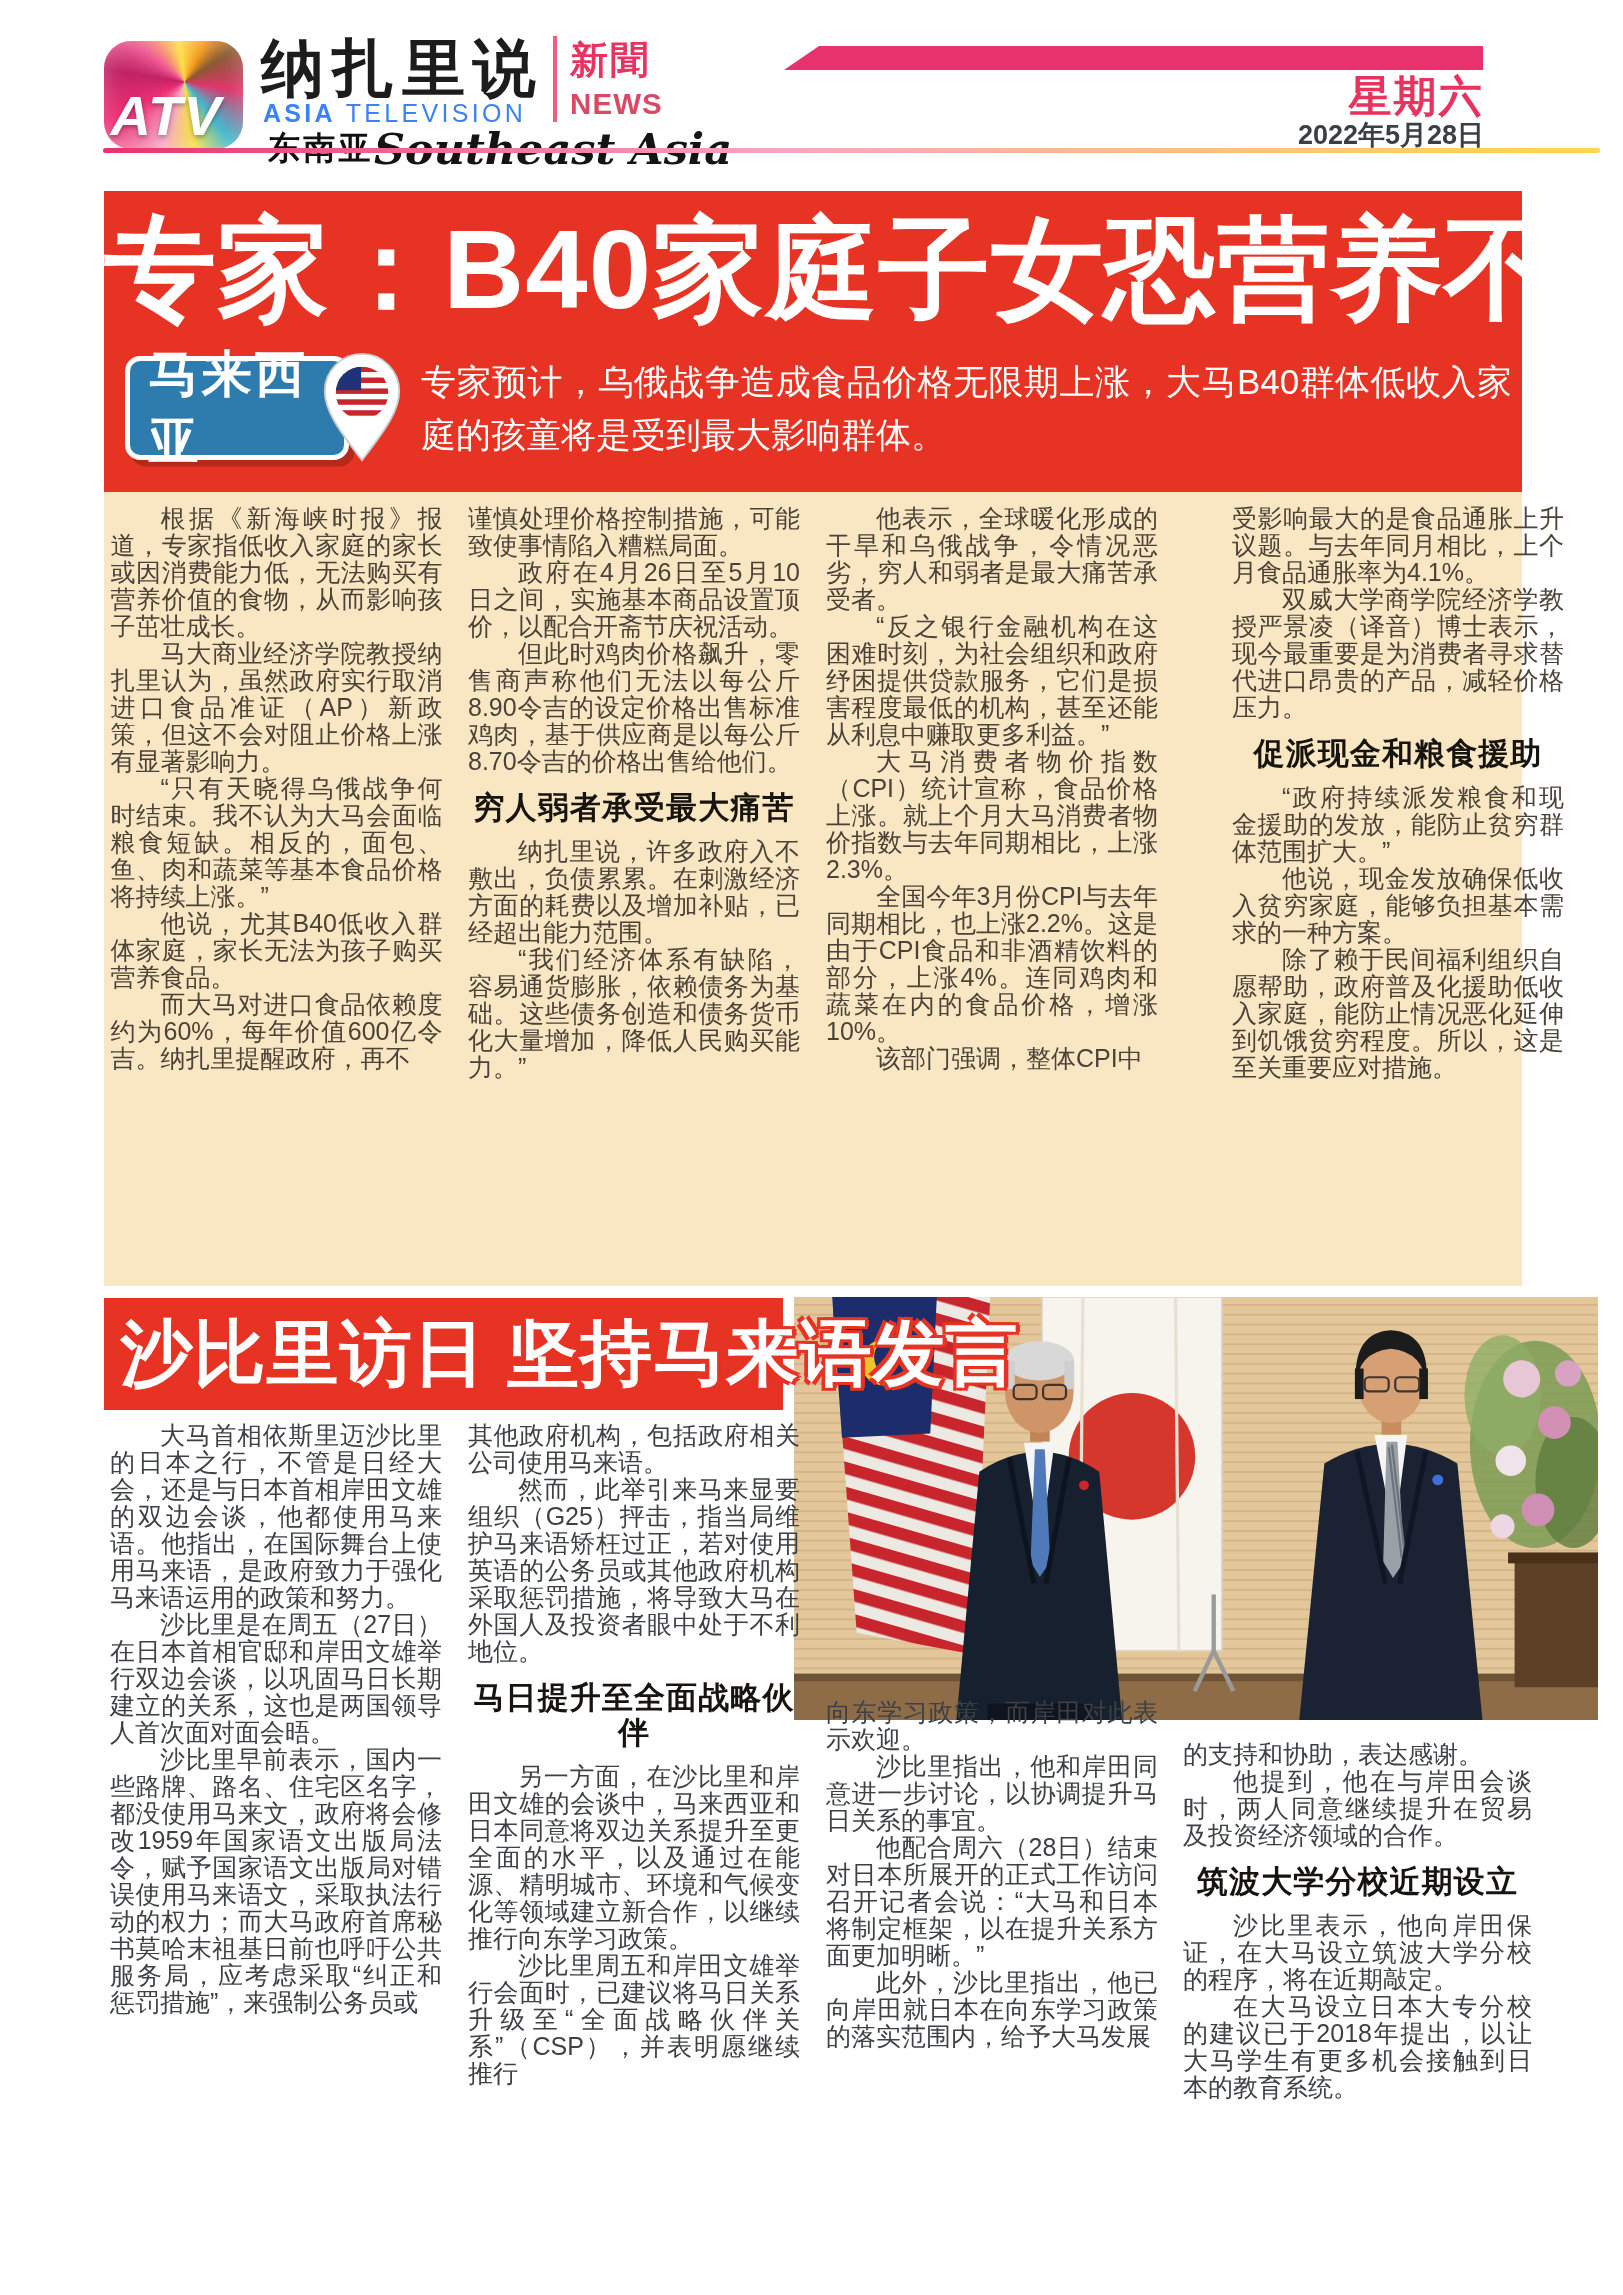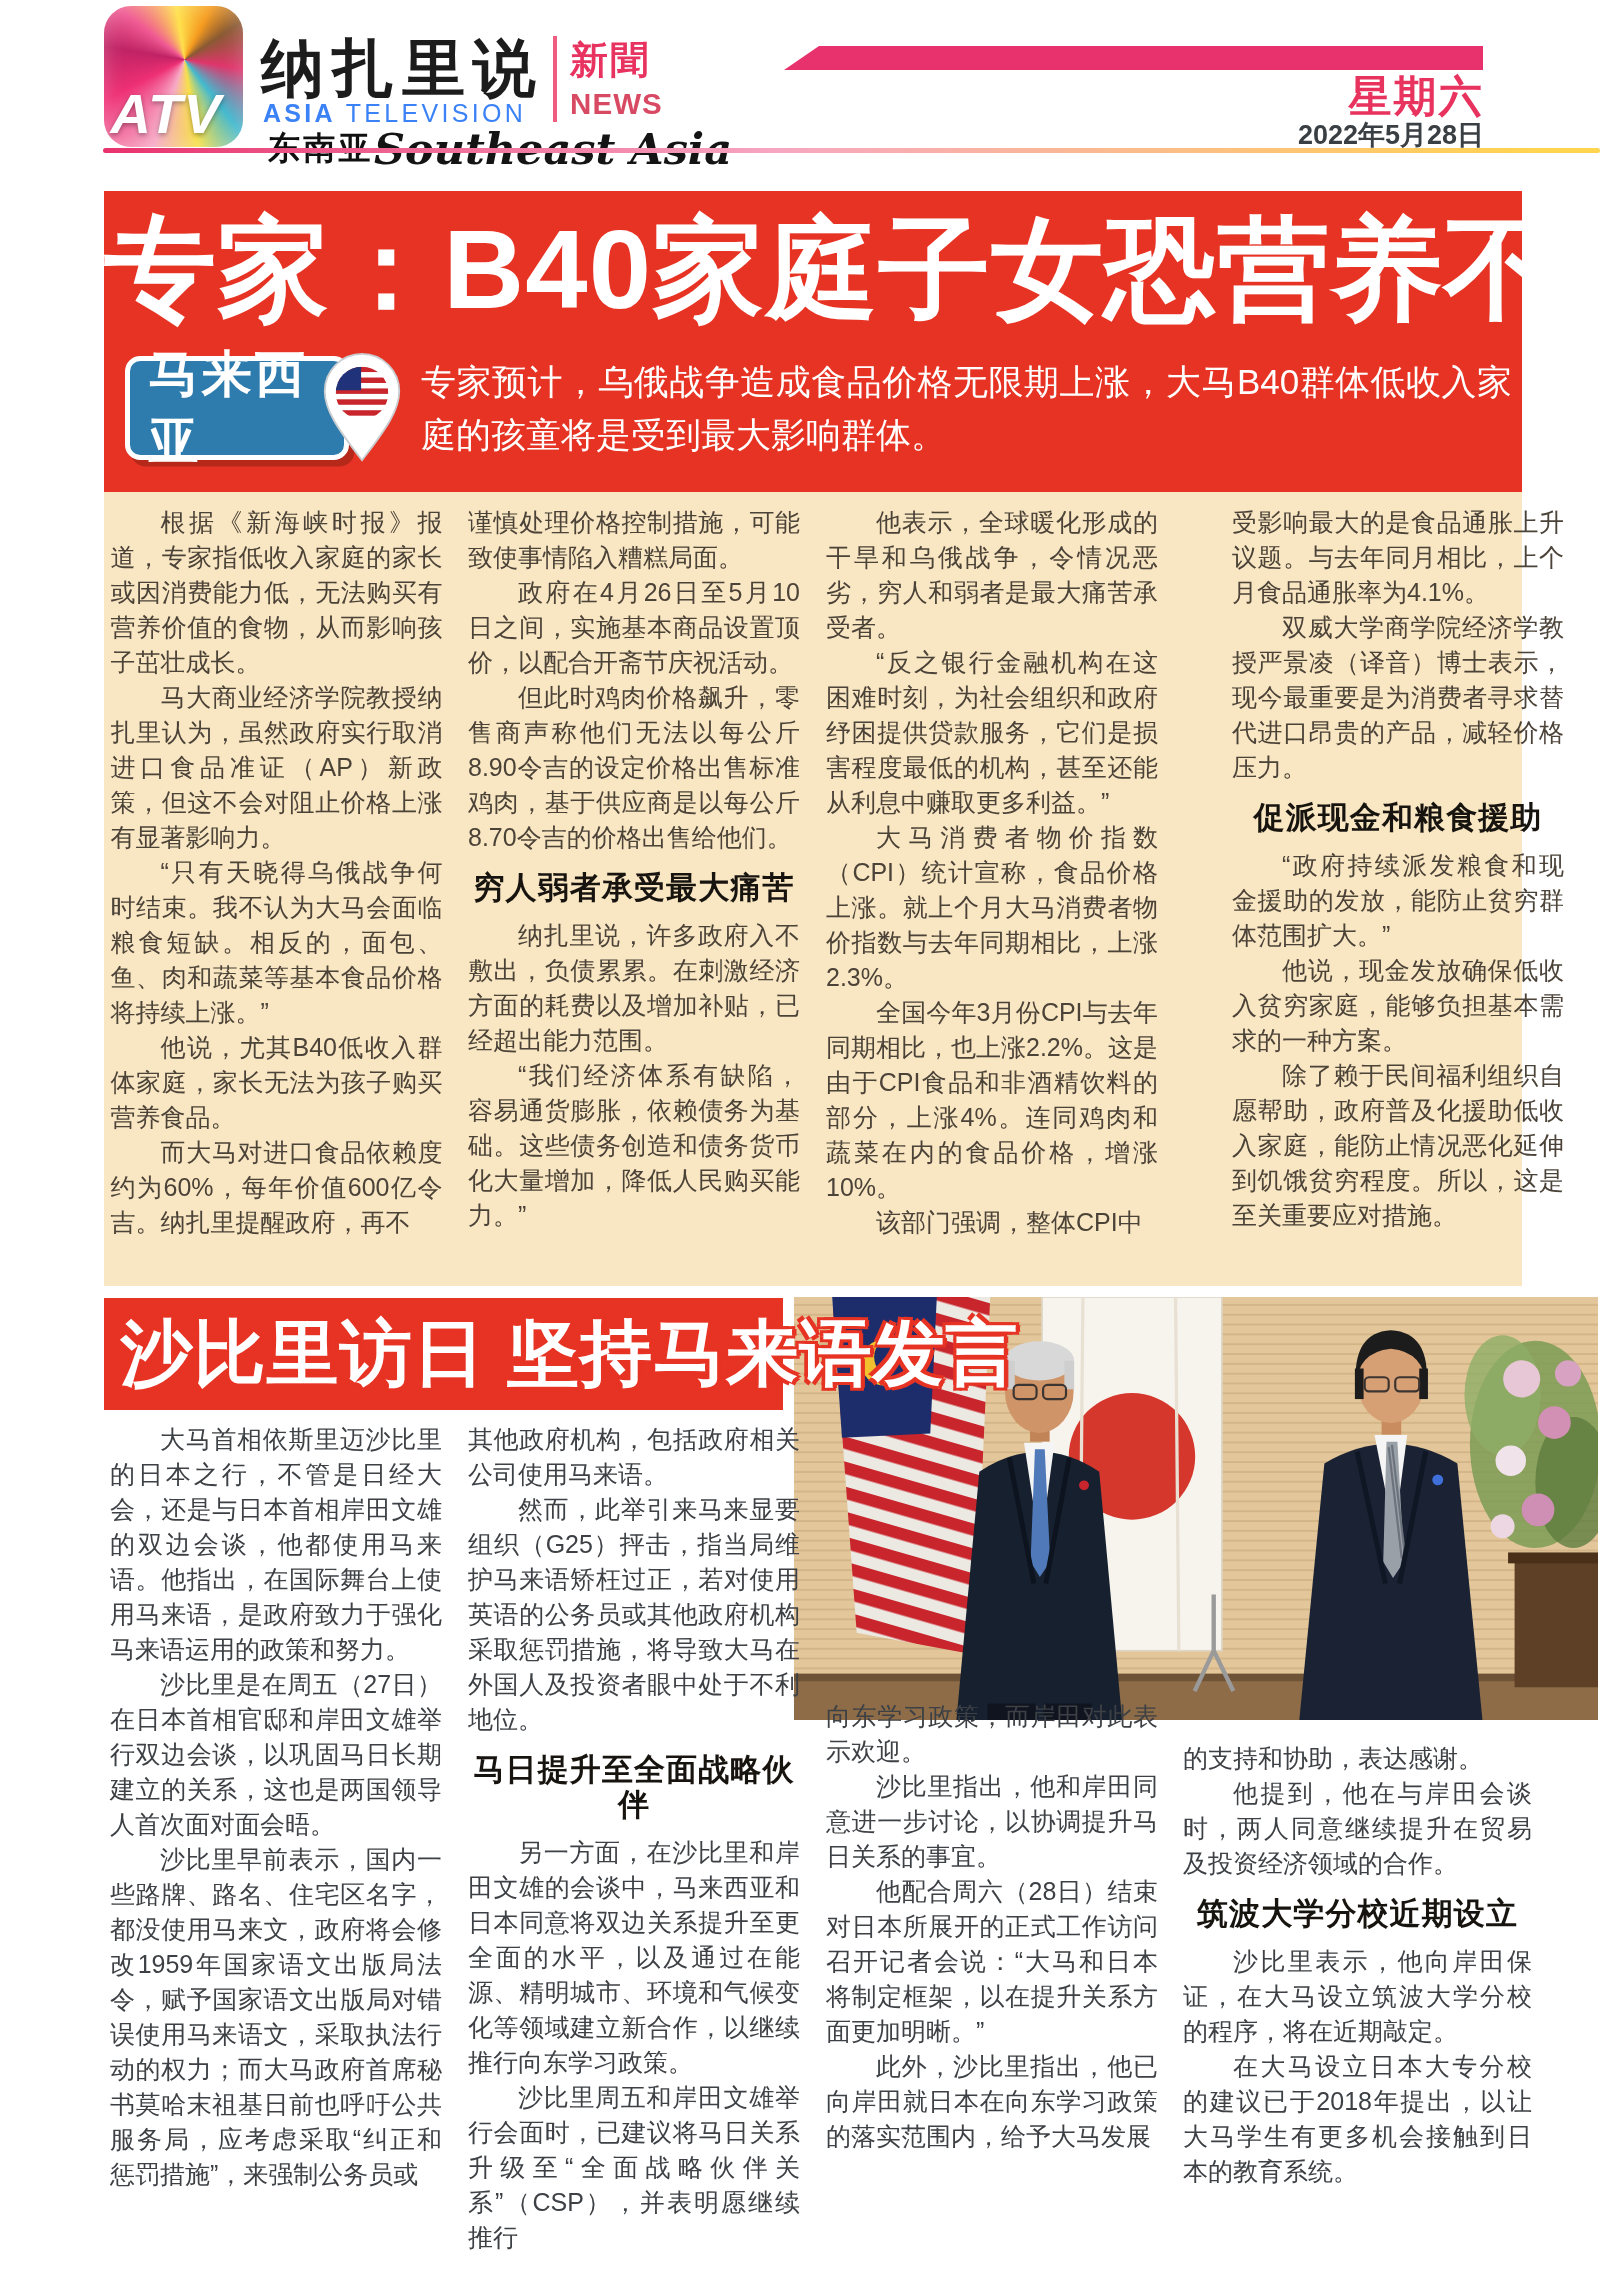--- a/index.html
+++ b/index.html
@@ -1,20 +1,20 @@
 <!DOCTYPE html>
 <html style="font-size:8.7px"><head>
 <meta charset="utf-8">
 <style>
   html,body{margin:0;padding:0;background:#ffffff;}
   body{font-family:"Liberation Sans","DejaVu Sans",sans-serif;}
   #page{position:relative;width:1623px;height:2295px;background:#ffffff;overflow:hidden;}
 
   
-  #logo-mark{position:absolute;left:104px;top:6px;width:139px;height:141px;border-radius:27px;
+  #logo-mark{position:absolute;left:104px;top:41px;width:139px;height:108px;border-radius:27px;
     background:conic-gradient(from 200deg at 58% 38%, #f7a9c6, #ee2f74 12%, #c02364 22%, #f05a93 30%,
       #ffe14d 42%, #f59b1f 52%, #8a5a33 60%, #e0356b 72%, #43b9cf 84%, #f7e04a 92%, #f7a9c6);
     box-shadow:inset 0 0 22px rgba(255,255,255,.25);}
   #logo-atv{position:absolute;left:6.5px;bottom:1.1px;font-size:56px;font-weight:900;font-style:italic;
     color:#ffffff;text-shadow:0 2.2px 5.5px rgba(0,0,0,.35);letter-spacing:1.1px;}
   #logo-title-cn{position:absolute;left:261px;top:26px;font-size:63px;font-weight:900;color:#1c1c1c;letter-spacing:7.6px;}
   #logo-title-en{position:absolute;left:263px;top:99px;font-size:25px;color:#3b82f6;letter-spacing:3.3px;}
   #logo-title-en .b{font-weight:900;}
   #news-rule{position:absolute;left:553px;top:36px;width:3.8px;height:86px;background:#ef5d80;}
   #news-cn{position:absolute;left:570px;top:35px;font-size:38px;font-weight:900;color:#e83360;letter-spacing:2.2px;}
@@ -37,21 +37,21 @@
     border-radius:15.3px;box-shadow:5.5px 6.5px 0 rgba(90,20,12,.35);display:flex;align-items:center;}
   #a1-tag-label{font-size:50px;font-weight:900;color:#ffffff;letter-spacing:3.3px;padding-left:18.5px;}
   #a1-pin{position:absolute;right:-64px;top:-7.6px;width:92px;height:109px;}
   #a1-lede{position:absolute;left:317px;top:164px;width:1091px;font-size:35px;line-height:1.52;color:#ffffff;
     font-weight:500;text-align:justify;}
 
   
   #a1-panel{position:absolute;left:104px;top:492px;width:1418px;height:794px;background:#f9e6c2;}
   .a1col{position:absolute;top:13px;width:332px;}
   #a1c1{left:6.5px;} #a1c2{left:364px;} #a1c3{left:722px;} #a1c4{left:1080px;margin-left:48px;}
-  .para{font-size:25px;line-height:35px;color:#4b4238;text-align:justify;text-indent:50px;margin:0;}
+  .para{font-size:25px;line-height:27px;color:#4b4238;text-align:justify;text-indent:50px;margin:0;}
   .noindent{text-indent:0;}
   .subhead{font-size:31px;line-height:35px;font-weight:900;color:#17130f;text-align:center;text-indent:0;
     margin:15.3px 0 13px;letter-spacing:1.1px;}
 
   
   #a2-banner{position:absolute;left:104px;top:1298px;width:679px;height:112px;background:#e73323;z-index:5;}
   #a2-headline{position:absolute;left:16.4px;top:50%;transform:translateY(-50%);font-size:72px;font-weight:900;
     color:#ffffff;white-space:nowrap;letter-spacing:1.1px;
     text-shadow:3.3px 3.3px 0 #e73323,-3.3px -3.3px 0 #e73323,3.3px -3.3px 0 #e73323,-3.3px 3.3px 0 #e73323,4.4px 0 0 #e73323;}
   #photo{position:absolute;left:794px;top:1297px;width:804px;height:423px;z-index:1;}

